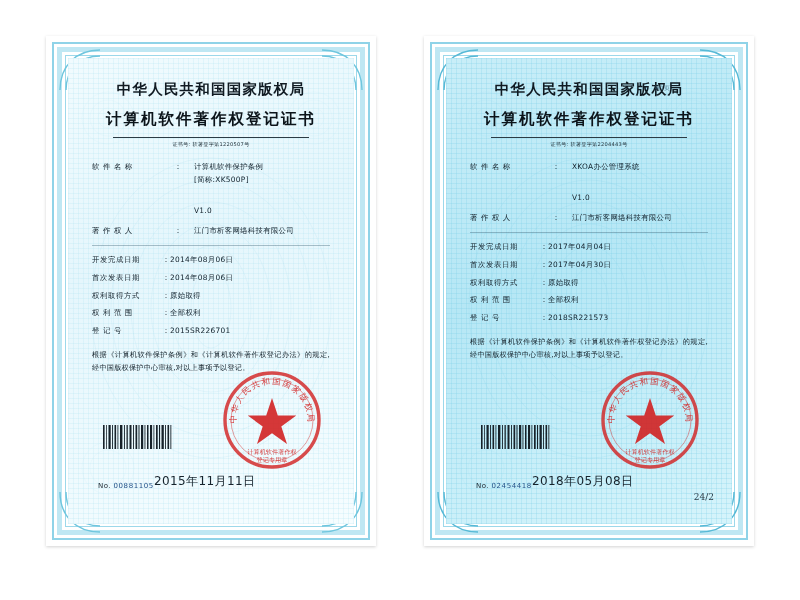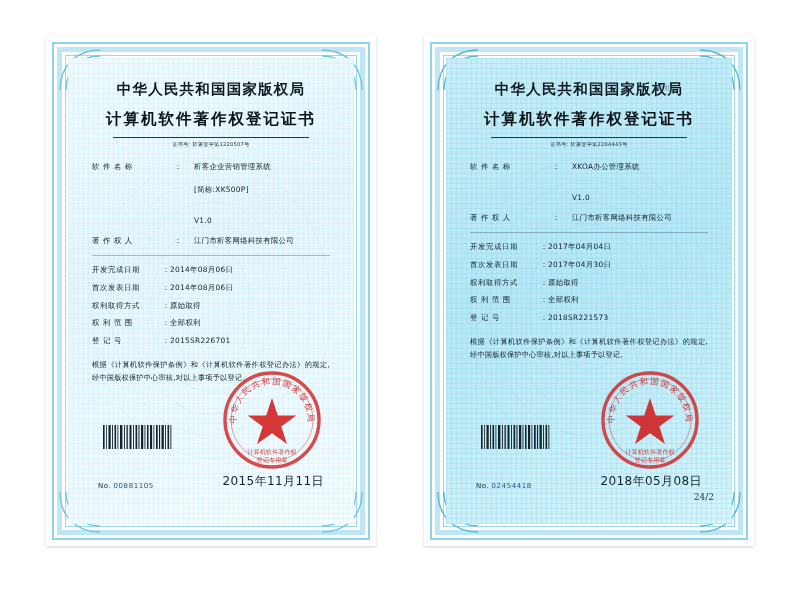--- a/index.html
+++ b/index.html
@@ -159,21 +159,21 @@
     white-space: nowrap;
   }
   .fcolon { flex: 0 0 8px; text-align: center; }
   .fval {
     flex: 1 1 auto;
     color: #10202b;
     letter-spacing: 0.3px;
   }
   .fval .sub {
     display: block;
-    margin-top: 12px;
+    margin-top: 2px;
   }
   .fval .ver {
     display: block;
     margin-top: 20px;
   }
   .frow.tall { margin-bottom: 9px; gap: 12px; }
 
   
   .sep {
     position: relative;
@@ -219,21 +219,20 @@
   .barcode svg { width: 70px; height: 26px; display: block; }
 
   
   .footer {
     position: absolute;
     left: 30px;
     right: 30px;
     bottom: 34px;
     z-index: 6;
     display: flex;
-    justify-content: space-between;
     align-items: flex-end;
     font-size: 7px;
     color: #16232c;
   }
   .foot-no {
     letter-spacing: 0.4px;
   }
   .foot-no .numtxt {
     color: #1d4f86;
     letter-spacing: 0.6px;
@@ -329,21 +328,21 @@
           <div class="head-line2">计算机软件著作权登记证书</div>
           <div class="head-rule"></div>
           <div class="head-sub">证书号:  软著登字第1220507号</div>
         </div>
 
         <div class="fields">
           <div class="frow tall">
             <div class="flabel">软 件 名 称</div>
             <div class="fcolon">:</div>
             <div class="fval">
-              <span>析客企业营销管理系统</span>
+              <span>计算机软件保护条例</span>
               <span class="sub">[简称:XK500P]</span>
               <span class="ver">V1.0</span>
             </div>
           </div>
           <div class="frow tall">
             <div class="flabel">著 作 权 人</div>
             <div class="fcolon">:</div>
             <div class="fval">江门市析客网络科技有限公司</div>
           </div>
 

